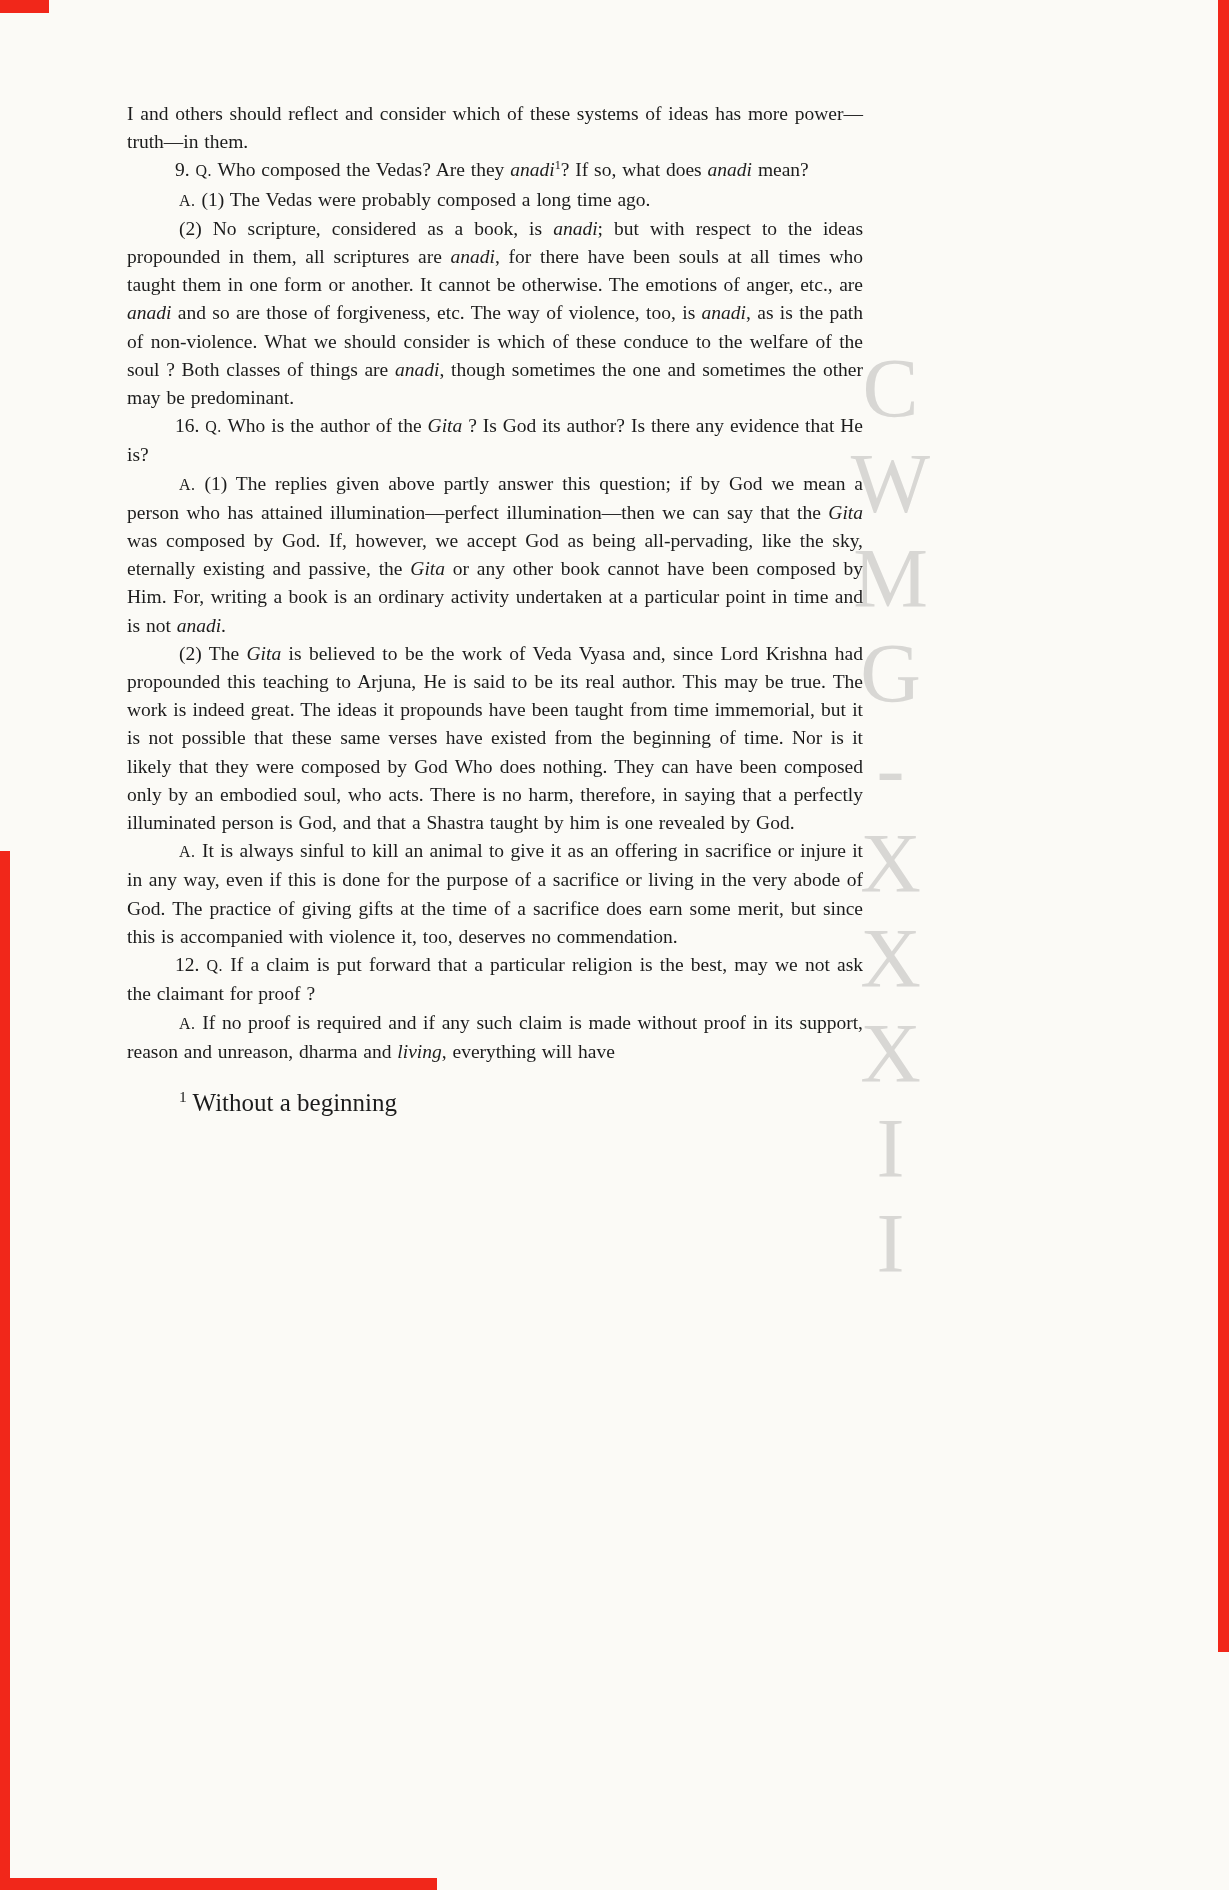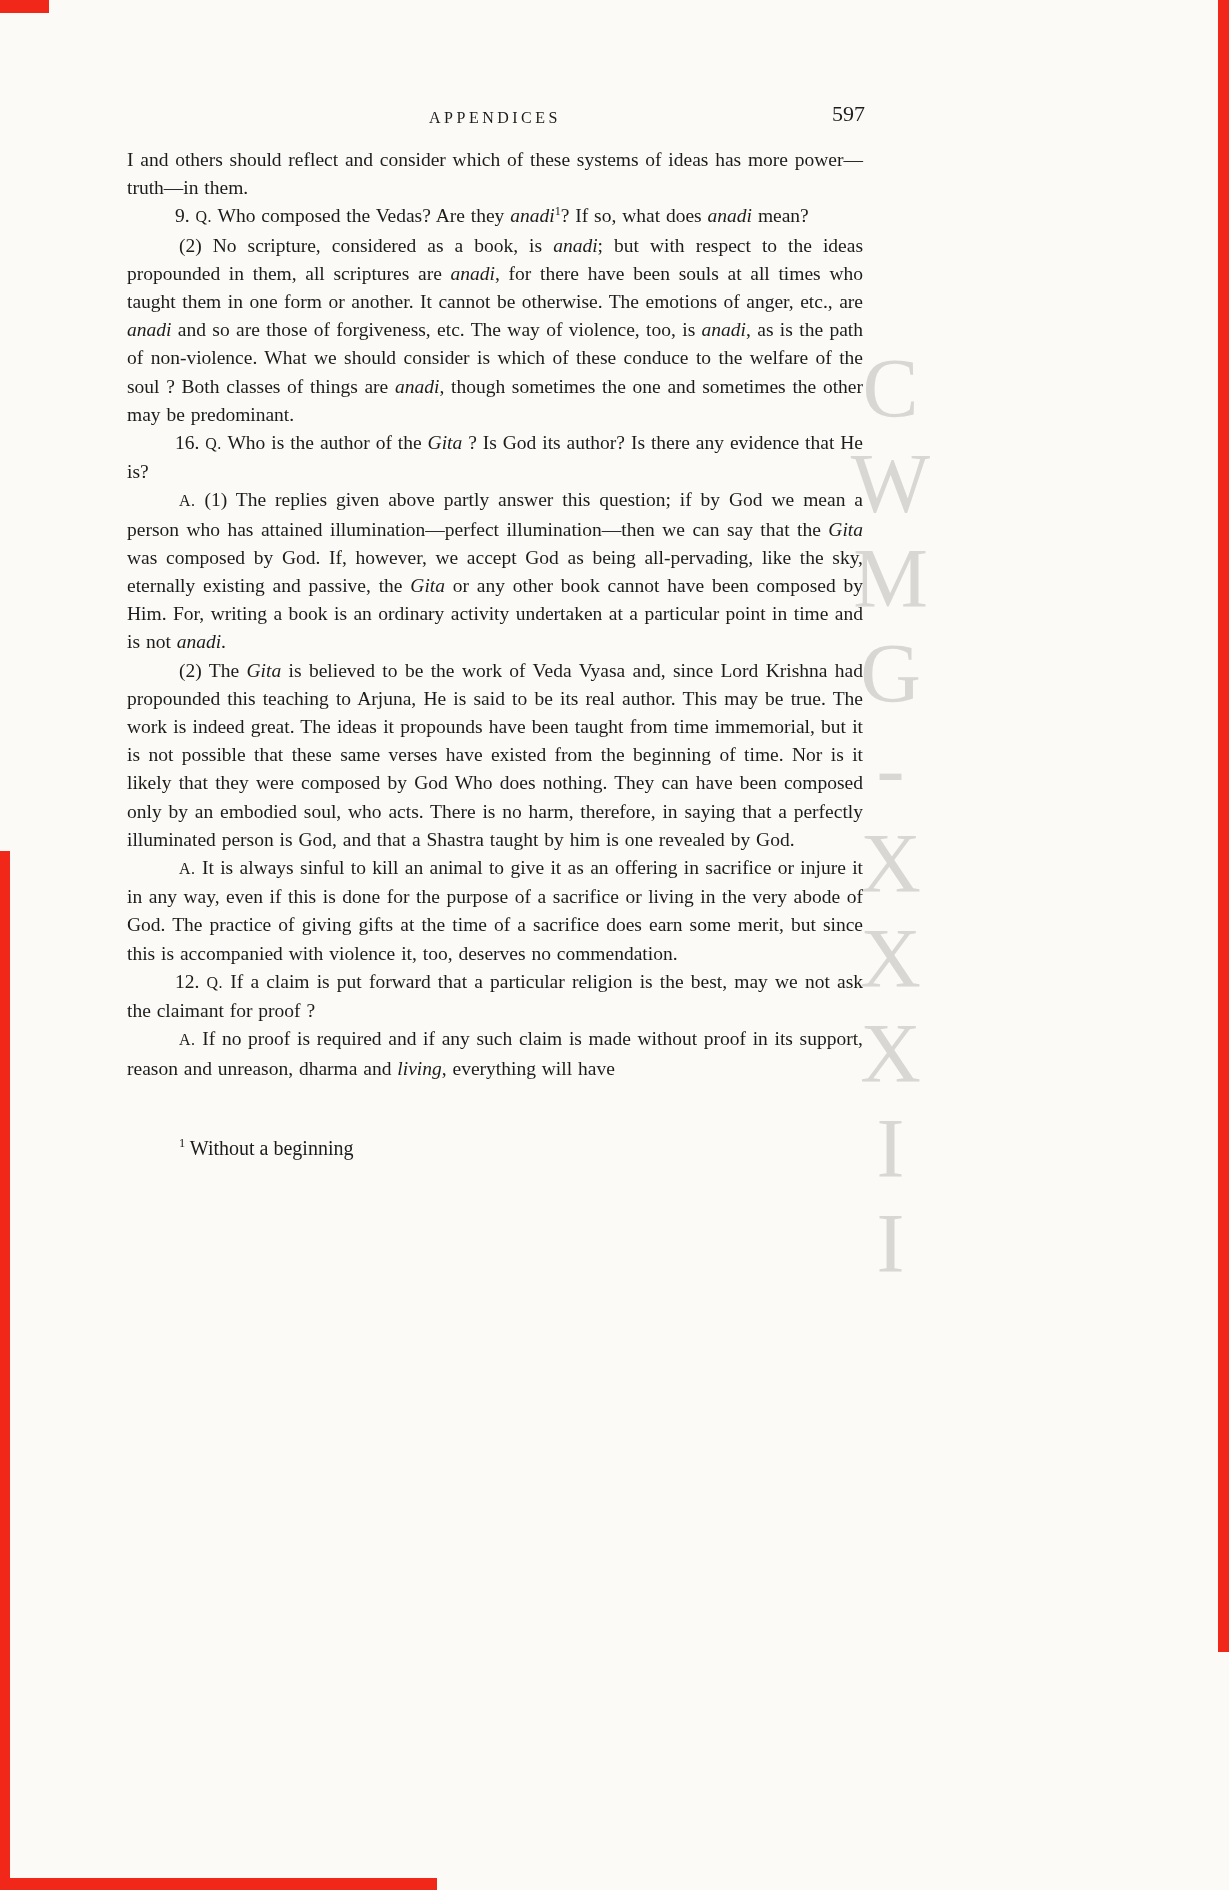--- a/index.html
+++ b/index.html
@@ -48,23 +48,23 @@
     text-align:justify;
     word-spacing:1px;
     font-family:Liberation Serif, serif;
   }
   .para.t-question { text-indent:48px; }
   .para.t-answer  { text-indent:52px; }
   .i   { font-style:italic; }
   .sc  { font-size:0.82em; letter-spacing:0.5px; }
   .sup { vertical-align:super; font-size:0.62em; line-height:0; }
   .footnote {
-    margin-top:52px;
+    margin-top:24px;
     padding-left:52px;
-    font-size:20px;
+    font-size:25px;
     line-height:26px;
   }
   .red {
     position:absolute;
     background:#f1271a;
     z-index:3;
   }
   .red-top    { left:0;      top:0;      width:49px;  height:13px; }
   .red-left   { left:0;      top:851px;  width:10px;  height:1039px; }
   .red-right  { left:1218px; top:0;      width:11px;  height:1652px; }
@@ -72,28 +72,25 @@
 </style>
 </head>
 <body>
 
 <div class="page">
 
   <div class="watermark">CWMG-XXXII</div>
 
   <div class="content">
 
-    <div class="pagehead">
-      <div class="title">APPENDICES</div>
-      <div class="num">597</div>
-    </div>
 
     <div id="text-body">
         <p class="para t-plain"><span>I and others should reflect and consider which of these systems of ideas has more power—truth—in them.</span></p>
         <p class="para t-question"><span>9. </span><span class="sc">Q.</span><span> Who composed the Vedas?  Are they </span><span class="i">anadi</span><span class="sup">1</span><span>?  If so, what does </span><span class="i">anadi</span><span> mean?</span></p>
+        <p class="para t-answer"><span class="sc">A.</span><span>  (1)  The Vedas were probably composed a long time ago.</span></p>
         <p class="para t-answer"><span>(2)  No scripture, considered as a book, is </span><span class="i">anadi</span><span>;  but with respect to the ideas propounded in them, all scriptures are </span><span class="i">anadi</span><span>, for there have been souls at all times who taught them in one form or another.  It cannot be otherwise.  The emotions of anger, etc., are </span><span class="i">anadi</span><span> and so are those of forgiveness, etc.  The way of violence, too, is </span><span class="i">anadi</span><span>, as is the path of non-violence.  What we should consider is which of these conduce to the welfare of the soul ?  Both classes of things are </span><span class="i">anadi</span><span>,  though sometimes the one and sometimes the other may be predominant.</span></p>
         <p class="para t-question"><span>16. </span><span class="sc">Q.</span><span> Who is the author of the </span><span class="i">Gita</span><span> ?  Is God its author?  Is there any evidence that He is?</span></p>
         <p class="para t-answer"><span class="sc">A.</span><span>  (1)  The replies given above partly answer this question; if by God we mean a person who has attained illumination—perfect illumination—then we can say that the </span><span class="i">Gita</span><span> was composed by God.  If, however, we accept God as being all-pervading, like the sky, eternally existing and passive, the </span><span class="i">Gita</span><span> or any other book cannot have been composed by Him.  For, writing a book is an ordinary activity undertaken at a particular point in time and is not </span><span class="i">anadi</span><span>.</span></p>
         <p class="para t-answer"><span>(2)  The </span><span class="i">Gita</span><span> is believed to be the work of Veda Vyasa and, since Lord Krishna had propounded this teaching to Arjuna, He is said to be its real author.  This may be true.  The work is indeed great.  The ideas it propounds have been taught from time immemorial, but it is not possible that these same verses have existed from the beginning of time.  Nor is it likely that they were composed by God Who does nothing.  They can have been composed only by an embodied soul, who acts.  There is no harm, therefore, in saying that a perfectly illuminated person is God, and that a Shastra taught by him is one revealed by God.</span></p>
         <p class="para t-answer"><span class="sc">A.</span><span>  It is always sinful to kill an animal to give it as an offering in sacrifice or injure it in any way, even if this is done for the purpose of a sacrifice or living in the very abode of God.  The practice of giving gifts at the time of a sacrifice does earn some merit, but since this is accompanied with violence it, too, deserves no commendation.</span></p>
         <p class="para t-question"><span>12. </span><span class="sc">Q.</span><span>  If a claim is put forward that a particular religion is the best, may we not ask the claimant for proof ?</span></p>
         <p class="para t-answer"><span class="sc">A.</span><span>  If no proof is required and if any such claim is made without proof in its support, reason and unreason, dharma and </span><span class="i">living</span><span>, everything will have</span></p>
       </div>
 
     <div class="footnote" id="footnote"><span class="sup">1</span><span> Without a beginning</span></div>

